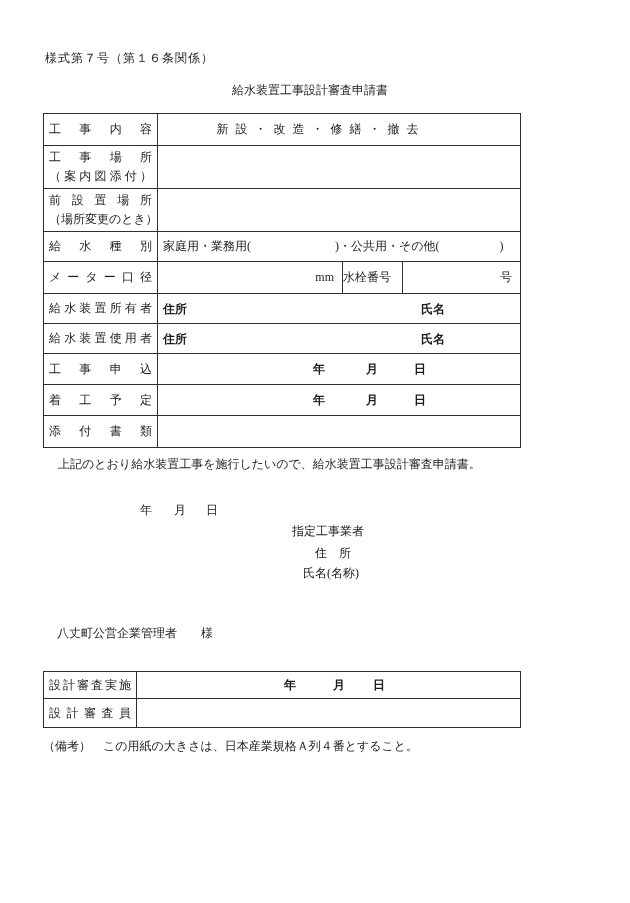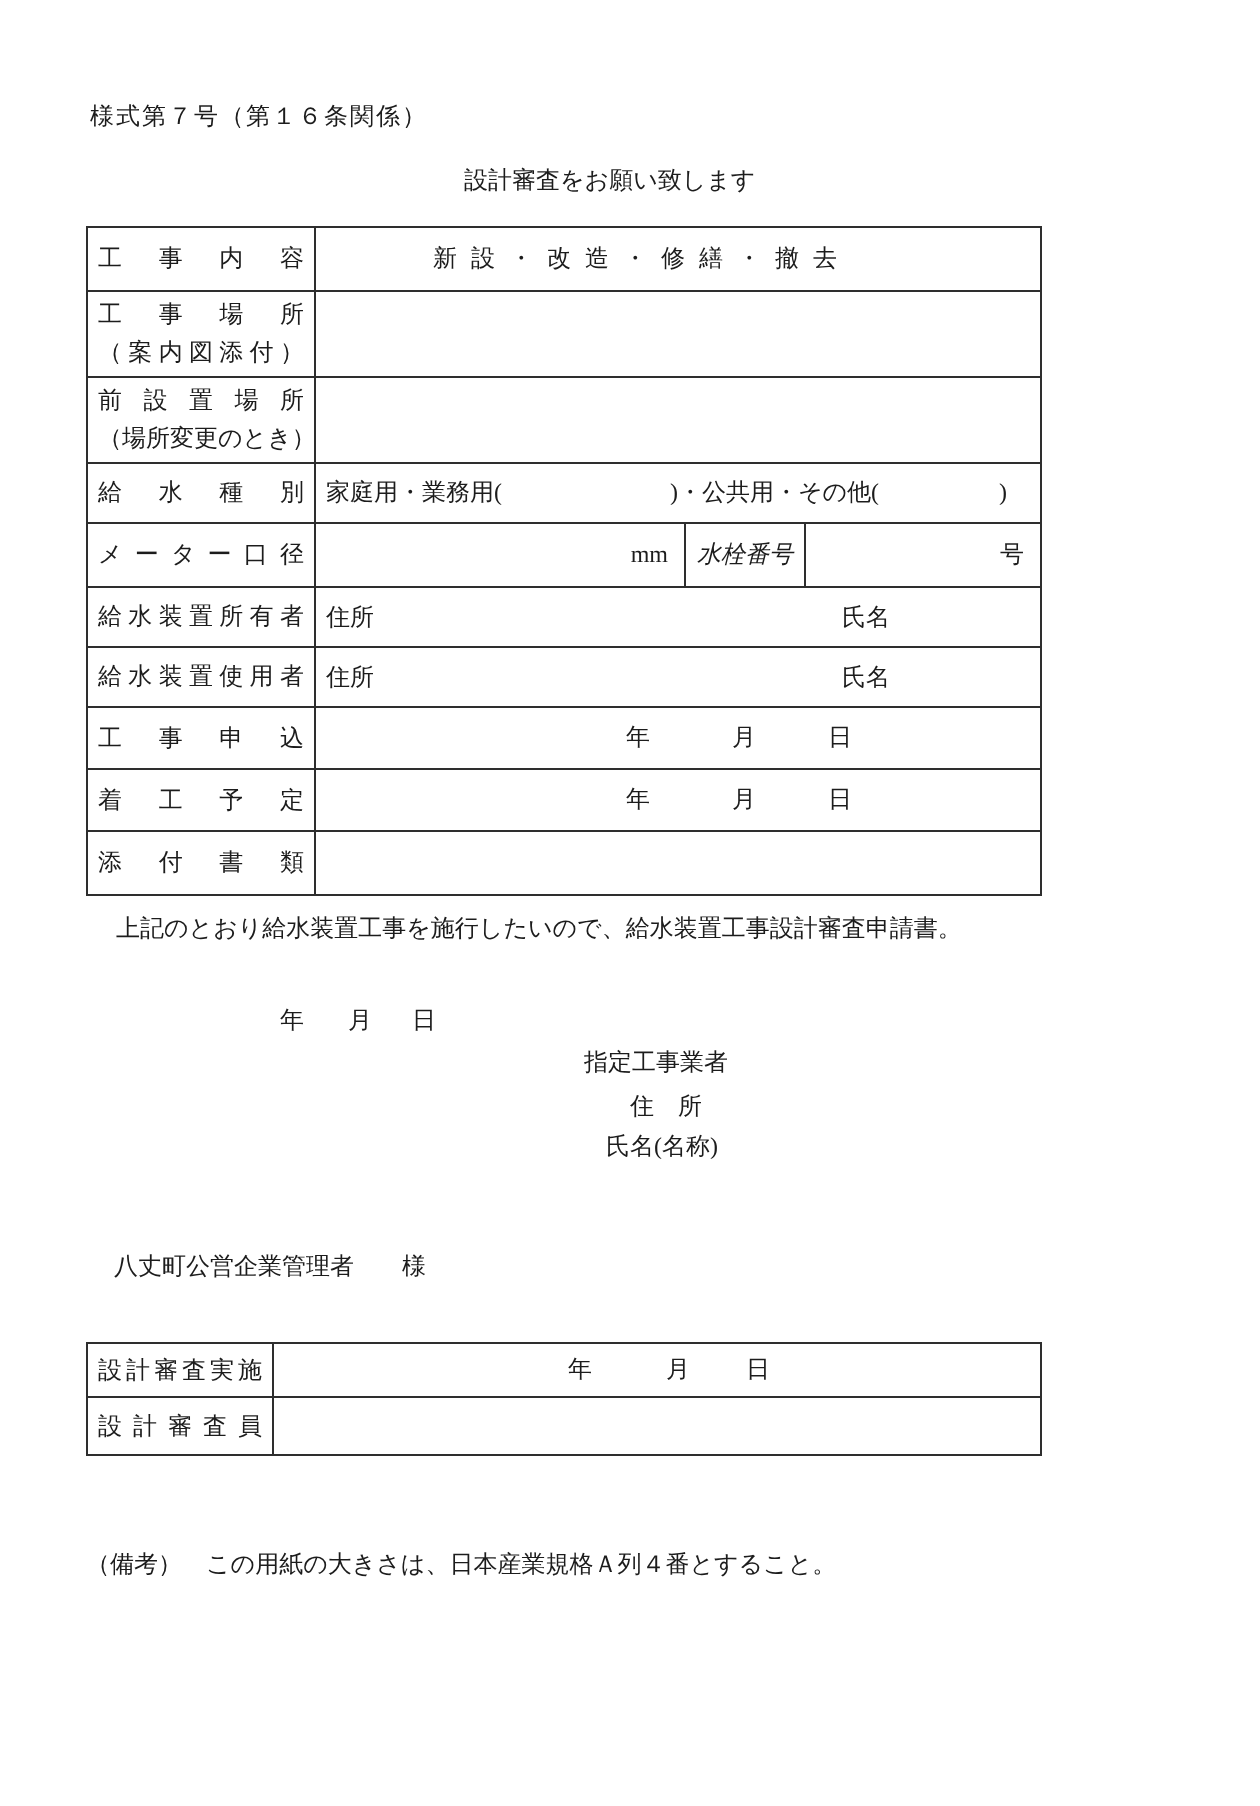--- a/index.html
+++ b/index.html
@@ -27,33 +27,33 @@
   .maintbl tr:nth-child(10){height:32px;}
   .revtbl{left:43px;top:671px;width:477px;}
   .revtbl tr:nth-child(1){height:27px;}
   .revtbl tr:nth-child(2){height:29px;}
   .lbl{padding:0 5px;}
   .jrow{display:flex;justify-content:space-between;width:100%;}
   .two div{line-height:19px;}
   .opt1{text-align:center;letter-spacing:7px;padding-right:36px;}
   .opt2{text-align:left;padding-left:5px;}
   .rightu{text-align:right;padding-right:8px;}
-  .ctr{text-align:center;font-style:italic;}
-  .pcell{position:relative;}
+  .ctr{}
+  .pcell{position:relative;font-weight:bold;}
   .pcell span{position:absolute;top:50%;transform:translateY(-50%);}
   .caption{left:58px;top:457px;}
   .dateline span{position:absolute;top:0;}
   .addressee{left:57px;top:626px;}
-  .remarks{left:43px;top:775px;}
+  .remarks{left:43px;top:739px;}
 </style>
 </head>
 <body>
 
 <div class="abs form-no">様式第７号（第１６条関係）</div>
-<div class="abs title">設計審査をお願い致します</div>
+<div class="abs title">給水装置工事設計審査申請書</div>
 
 <table class="maintbl">
   <colgroup>
       <col style="width:114px">
       <col style="width:185px">
       <col style="width:60px">
       <col style="width:118px">
     </colgroup>
   <tbody>
       <tr>

